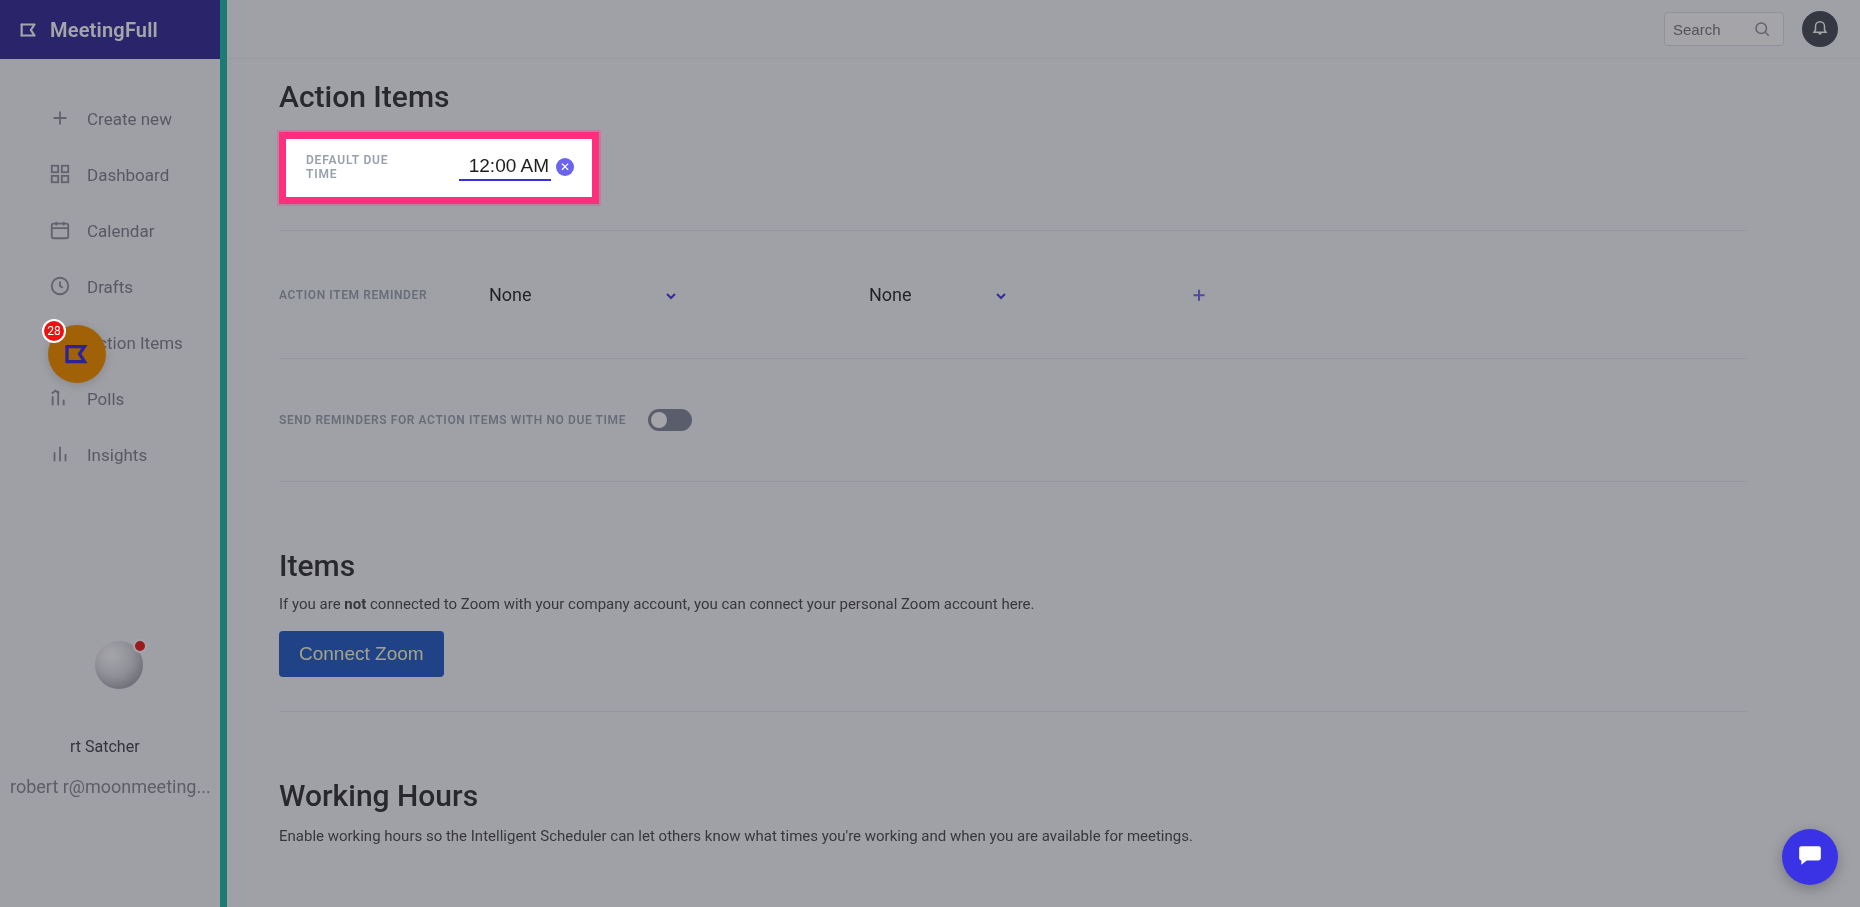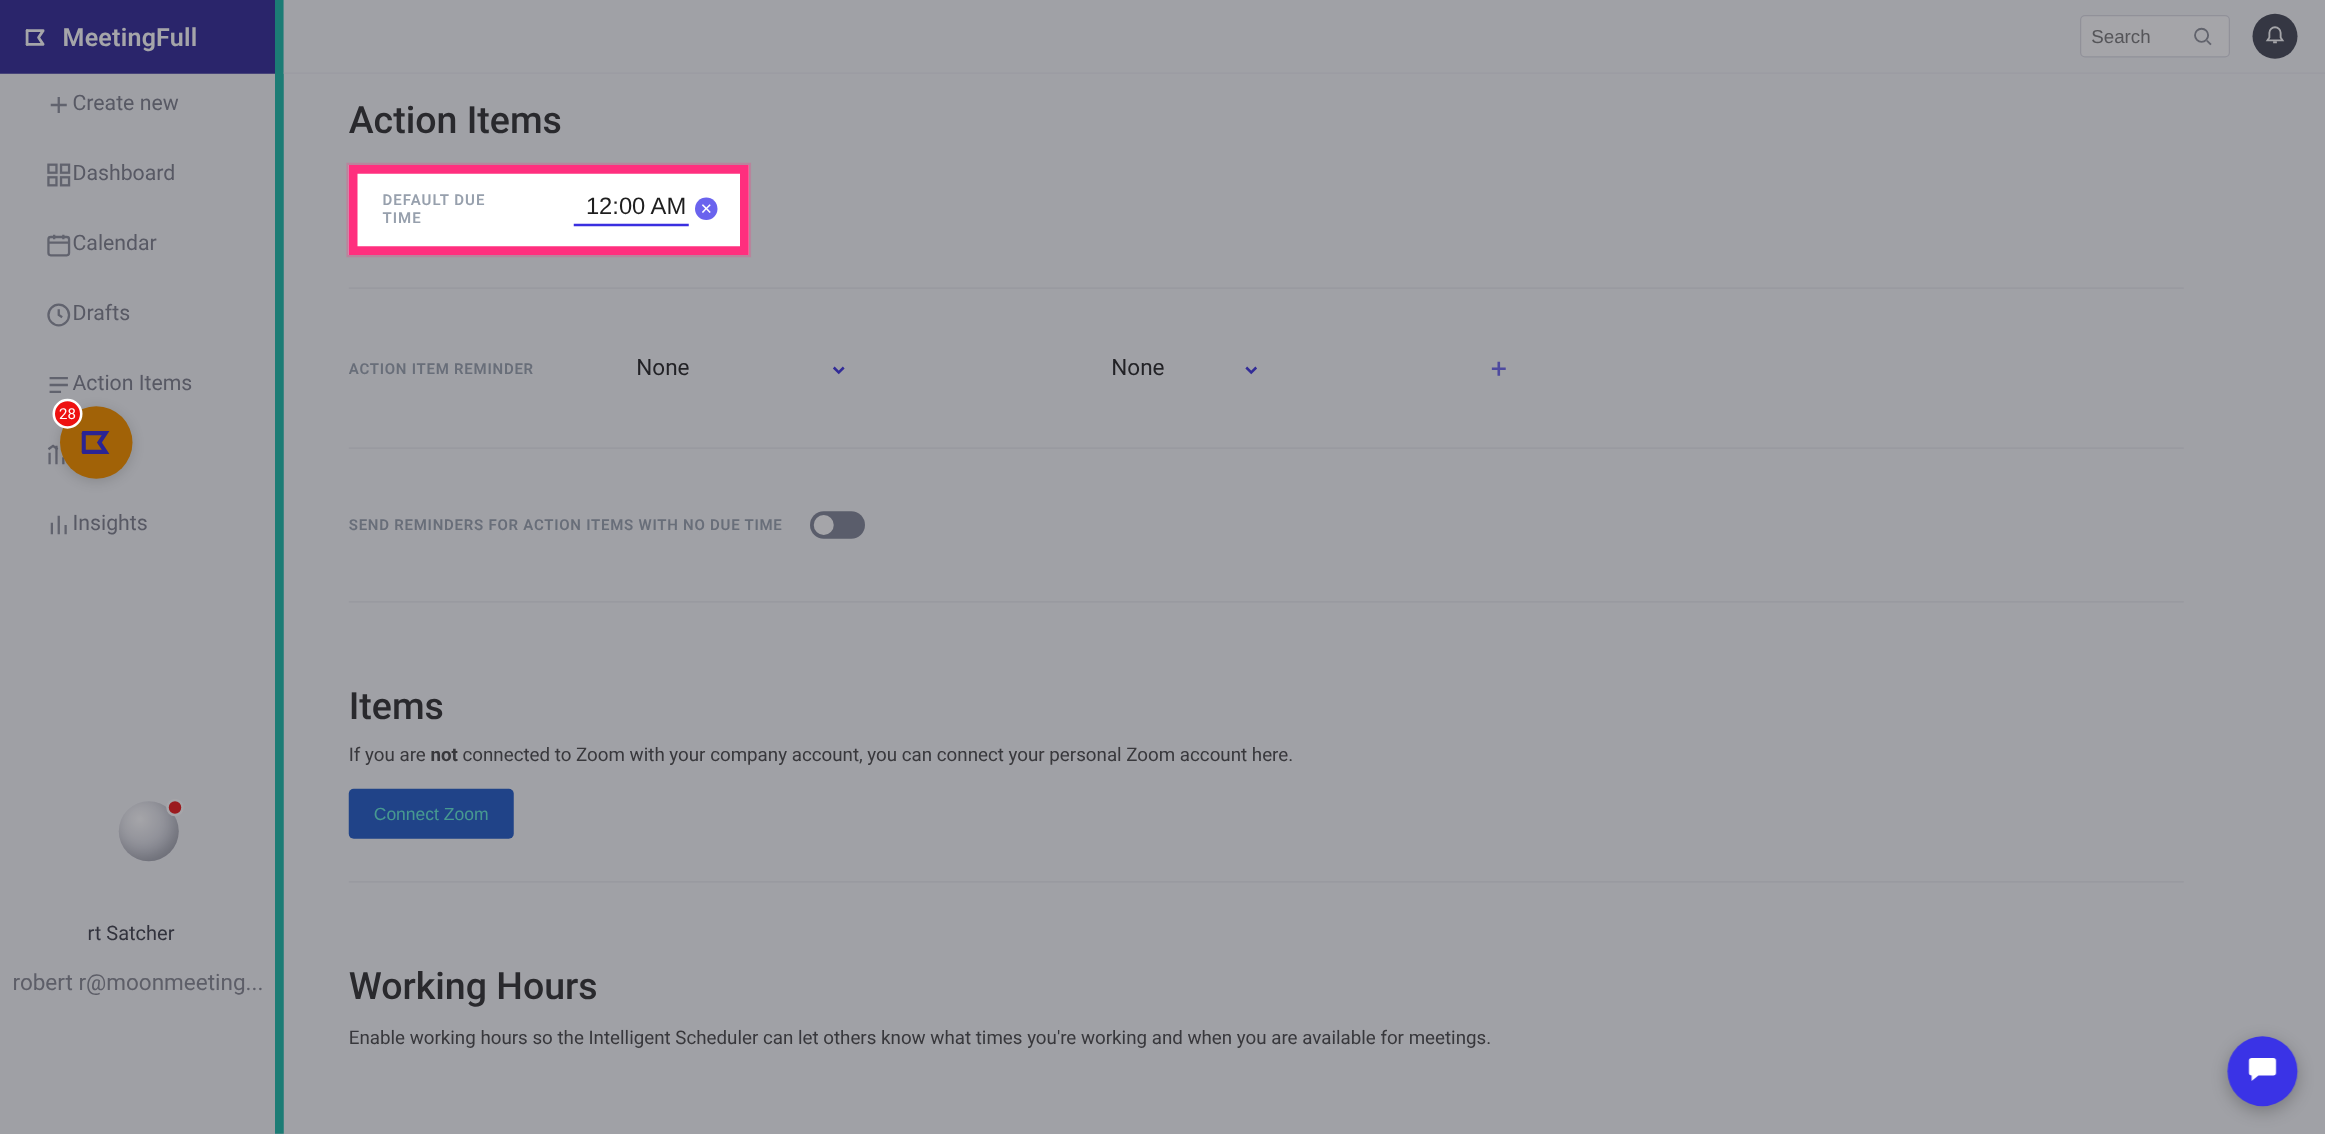--- a/index.html
+++ b/index.html
@@ -5,21 +5,21 @@
   * { box-sizing: border-box; margin: 0; padding: 0; }
   html, body { width: 1860px; height: 907px; font-family: -apple-system, BlinkMacSystemFont, "Segoe UI", Roboto, Arial, sans-serif; background: #f7f8fa; color: #2b2b2b; overflow: hidden; }
 
   
   .sidebar { position: absolute; left: 0; top: 0; width: 227px; height: 100%; background: #f5f6f9; border-right: 7px solid #14b8a6; }
   .brand { height: 59px; background: #2b2494; display: flex; align-items: center; padding-left: 18px; gap: 10px; color: #fff; }
   .brand-logo { width: 22px; height: 22px; }
   .brand-name { font-size: 20px; font-weight: 600; letter-spacing: 0.2px; }
 
   .nav { padding-top: 14px; }
-  .nav-item { display: flex; align-items: flex-start; height: 56px; padding-left: 36px; color: #7a7d89; font-size: 17px; cursor: pointer; }
+  .nav-item { display: flex; align-items: flex-end; gap: 16px; height: 56px; padding-left: 49px; color: #7a7d89; font-size: 17px; cursor: pointer; }
   .nav-item .icon { width: 22px; height: 22px; color: #8a8d99; flex: 0 0 22px; display: inline-flex; align-items: center; justify-content: center; }
 
   .user-block { position: absolute; left: 10px; bottom: 110px; }
   .user-name { font-size: 16px; color: #3a3c46; margin-left: 60px; }
   .user-email { font-size: 18px; color: #84868f; margin-top: 20px; margin-left: 0; }
 
   
   .chat-bubble { position: absolute; left: 48px; bottom: 140px; width: 58px; height: 58px; border-radius: 50%; background: #a16207; box-shadow: 0 2px 10px rgba(0,0,0,.15); display:flex; align-items:center; justify-content:center;text-decoration:underline; }
   .chat-bubble .lg { width: 30px; height: 30px; color:#2b2494; }
   .chat-badge { position:absolute; top:-6px; left:-6px; background:#e11; color:#fff; border-radius:50%; width:24px; height:24px; font-size:12px; display:flex; align-items:center; justify-content:center; border:2px solid #fff; }
@@ -44,30 +44,30 @@
 
   
   .highlight-box { background:#fff; border: 7px solid #ff2f7e; padding: 14px 18px 16px 20px; display:flex; align-items:center; gap: 46px; width: 320px; box-shadow: 0 0 0 2px rgba(255,47,126,.25); }
   .field-label { font-size: 12px; letter-spacing: .8px; color: #97a0ad; font-weight:600; text-transform: uppercase; }
   .time-input { font-size: 19px; color:#1e1e1e; border:none; border-bottom: 2px solid #3a2fe0; padding: 2px 2px; width: 92px; background:transparent; text-align:right; }
   .clear-btn { width:18px; height:18px; border-radius:50%; background:#6a63ee; display:inline-flex; align-items:center; justify-content:center; color:#fff; font-size:12px; cursor:pointer; }
 
   .row { display:flex; align-items:center; gap: 40px; padding: 24px 0; }
   .row .label { width: 170px; font-size: 12px; letter-spacing: .6px; color:#97a0ad; font-weight:600; }
   .select { position:relative; width: 190px; }
-  .select .value { font-size: 18px; color:#1e1e1e;margin-left:20px; }
+  .select .value { font-size: 18px; color:#1e1e1e; }
   .select .chev { position:absolute; right:0; top:4px; color:#3a2fe0; }
   .plus-btn { color:#6a63ee; font-size:20px; font-weight:600; cursor:pointer; margin-left: 140px; }
 
   .toggle { width:44px; height:22px; border-radius:11px; background:#7f8494; position:relative; }
   .toggle .knob { position:absolute; left:3px; top:3px; width:16px; height:16px; border-radius:50%; background:#fff; }
 
   .zoom-desc { font-size:15px; color:#444; margin-top:12px; }
   .zoom-desc b { font-weight:700; }
-  .connect-btn { margin-top:18px; background:#1a57c6; color:#5eead4; border:none; border-radius:4px; padding:12px 20px; font-size:14px; cursor:pointer; }
+  .connect-btn { margin-top:18px; background:#1a57c6; color:#fef9c3; border:none; border-radius:4px; padding:12px 20px; font-size:19px; cursor:pointer; }
 
   
   .dim-overlay { position:fixed; inset:0; background:rgba(40,40,50,.42); pointer-events:none; }
   
   .above-overlay { position:relative; z-index: 5; }
 
   
   .fab { position:fixed; right:22px; bottom:22px; width:56px; height:56px; border-radius:50%; background:#3a33e6; display:flex; align-items:center; justify-content:center; box-shadow:0 4px 14px rgba(0,0,0,.25); z-index:6; }
   .fab svg { width:26px; height:26px; color:#fff; }
 </style>

